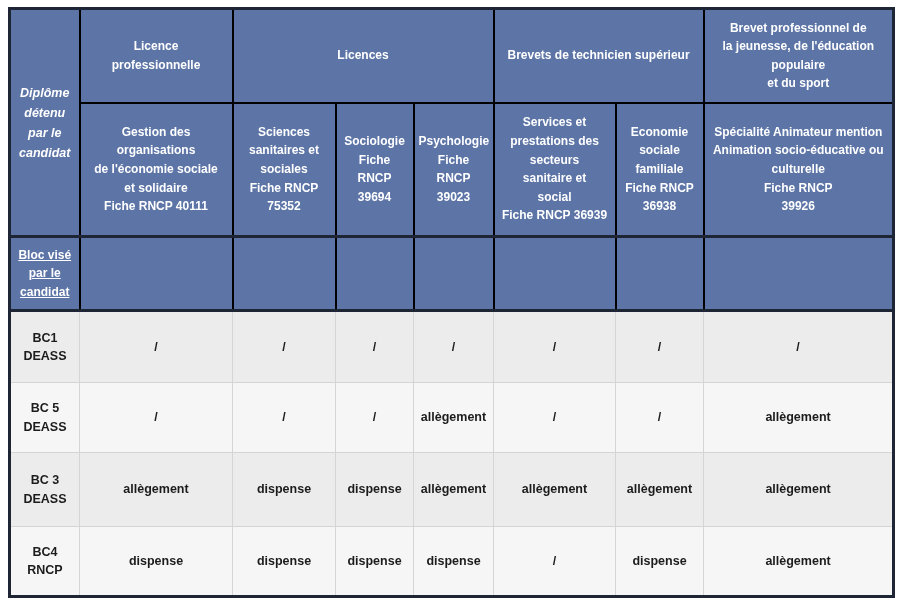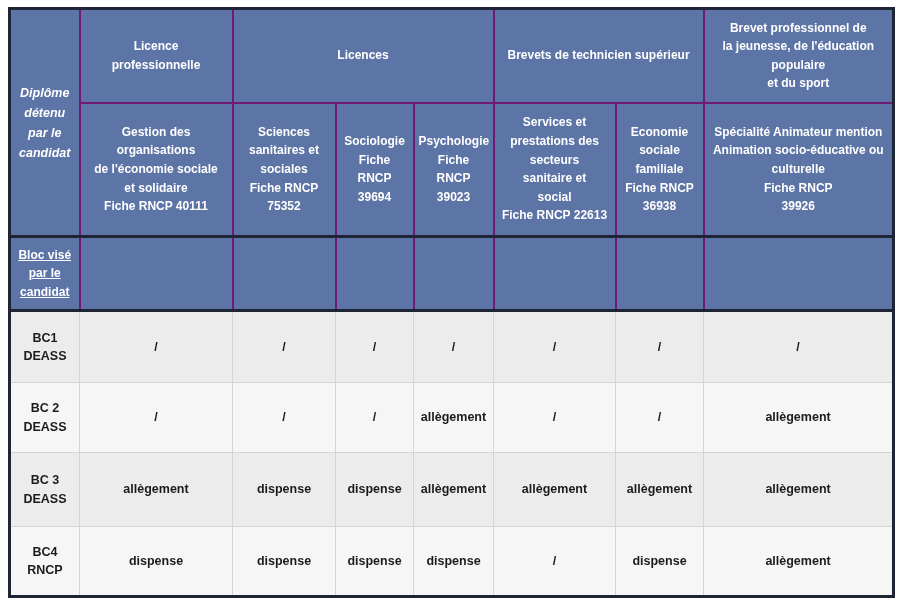--- a/index.html
+++ b/index.html
@@ -27,21 +27,21 @@
     vertical-align: middle;
     font-weight: bold;
     white-space: pre-line;
     overflow: hidden;
     padding: 2px 4px;
   }
   
   .hdr {
     background: #5c74a6;
     color: #ffffff;
-    border: 2px solid #701a75;
+    border: 2px solid #000000;
     font-size: 12px;
     line-height: 1.55;
   }
   .corner {
     font-size: 12.5px;
     line-height: 1.6;
   }
   
   tr.subhead td, tr.subhead th { border-bottom: 3px solid #1e2535; }
   th.corner { border-bottom: 3px solid #1e2535; font-style: italic; }
@@ -103,21 +103,21 @@
 39694</th>
       <th class="hdr">Psychologie
 Fiche
 RNCP
 39023</th>
       <th class="hdr">Services et
 prestations des
 secteurs
 sanitaire et
 social
-Fiche RNCP 22613</th>
+Fiche RNCP 36939</th>
       <th class="hdr">Economie
 sociale
 familiale
 Fiche RNCP
 36938</th>
       <th class="hdr">Spécialité Animateur mention
 Animation socio-éducative ou
 culturelle
 Fiche RNCP
 39926</th>
@@ -142,21 +142,21 @@
       <td class="body-cell">/</td>
       <td class="body-cell">/</td>
       <td class="body-cell">/</td>
       <td class="body-cell">/</td>
       <td class="body-cell">/</td>
       <td class="body-cell">/</td>
       <td class="body-cell">/</td>
     </tr>
 
     <tr class="row-even" style="height:70px">
-      <td class="body-cell">BC 2
+      <td class="body-cell">BC 5
 DEASS</td>
       <td class="body-cell">/</td>
       <td class="body-cell">/</td>
       <td class="body-cell">/</td>
       <td class="body-cell">allègement</td>
       <td class="body-cell">/</td>
       <td class="body-cell">/</td>
       <td class="body-cell">allègement</td>
     </tr>
 

